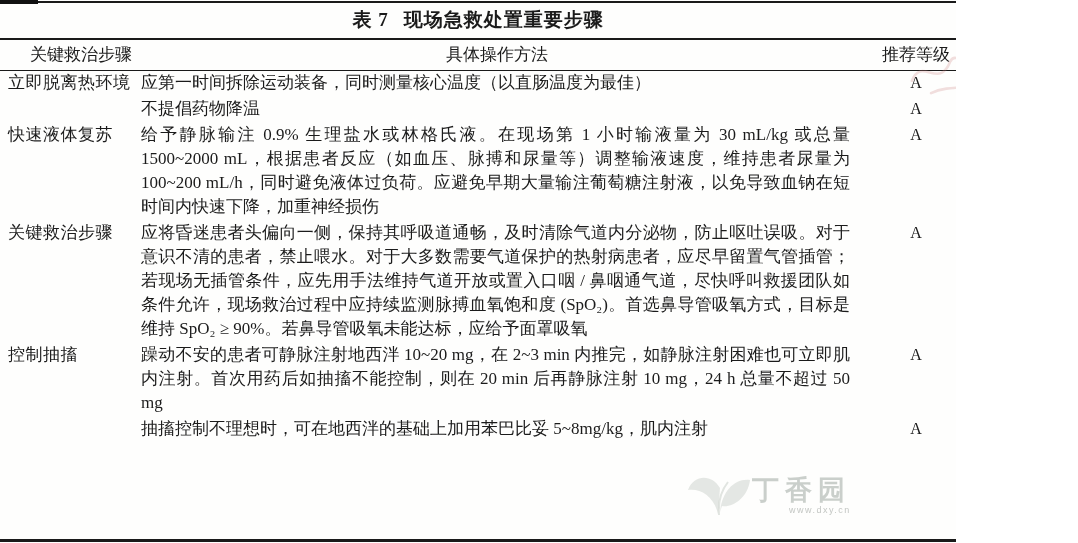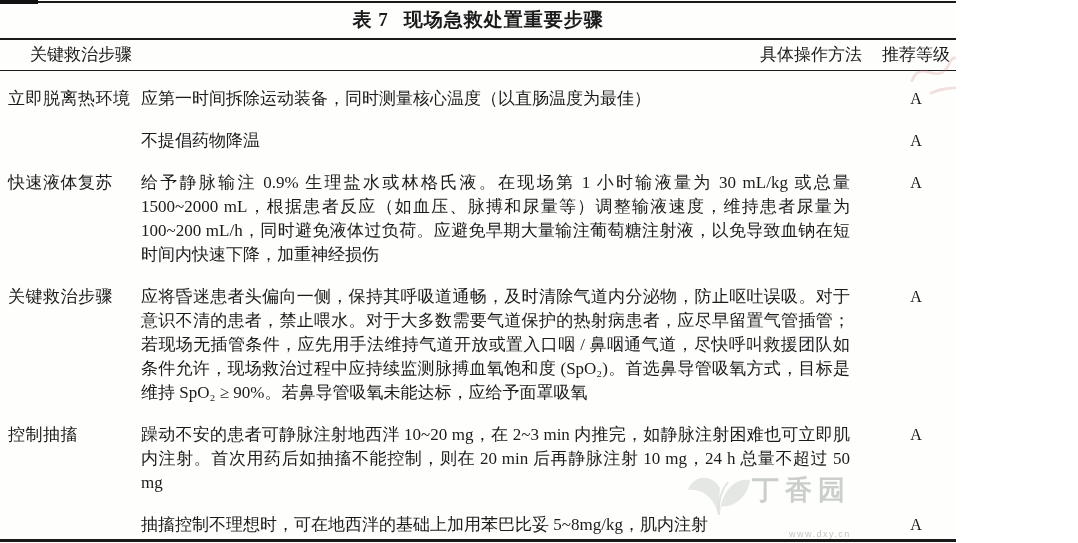--- a/index.html
+++ b/index.html
@@ -11,36 +11,36 @@
   .sheet{position:relative;width:956px;height:543px;background:#fefefd;overflow:hidden;}
   .top-rule{position:absolute;top:1px;left:0;width:1078px;height:2px;background:#1a1a1a;}
   .top-rule-thick{position:absolute;top:0;left:0;width:38px;height:4px;background:#111;}
   .bottom-rule{position:absolute;bottom:1px;left:0;width:1078px;height:3px;background:#1a1a1a;}
   .title{
     text-align:center;padding:7px 0 5px;font-size:19px;font-weight:bold;letter-spacing:1px;
   }
   .title .prefix{margin-right:15px;}
   table{width:1078px;border-collapse:collapse;table-layout:fixed;}
   thead tr{border-top:2px solid #1a1a1a;border-bottom:1px solid #1a1a1a;}
-  th{font-weight:400;font-size:17px;padding:3px 0 4px;white-space:nowrap;text-align:right;}
+  th{font-weight:400;font-size:17px;padding:3px 0 4px;white-space:nowrap;}
   th.c-step{text-align:right;padding-left:13px;}
   th.c-grade,th.c-evid{text-align:center;margin-top:40px;}
-  td{vertical-align:top;font-size:17px;line-height:24px;padding:16px 0 2px;}
+  td{vertical-align:top;font-size:17px;line-height:24px;padding:0 0 2px;}
   td.step{padding-left:8px;letter-spacing:.5px;}
   td.method{text-align:justify;padding-left:9px;padding-right:12px;}
   td.grade,td.evid{text-align:center;font-size:16px;line-height:24px;}
   
   .stamp{position:absolute;left:903px;top:36px;width:172px;height:62px;opacity:.45;transform:rotate(-5deg);pointer-events:none;}
   .wm-leaf{position:absolute;left:684px;top:458px;width:70px;height:58px;opacity:.55;pointer-events:none;}
   .wm-brand{
     position:absolute;left:752px;top:472px;font-size:27px;font-weight:bold;letter-spacing:6px;
     color:rgba(146,156,148,.48);pointer-events:none;font-family:"Liberation Sans","DejaVu Sans",sans-serif;
   }
   .wm-url{
-    position:absolute;left:789px;top:529px;font-size:9px;letter-spacing:1.5px;
+    position:absolute;left:789px;top:505px;font-size:9px;letter-spacing:1.5px;
     color:rgba(155,160,155,.6);pointer-events:none;font-family:"Liberation Sans","DejaVu Sans",sans-serif;
   }
 </style>
 </head>
 <body>
 
 <div class="sheet">
 
   <div class="top-rule"></div>
   <div class="top-rule-thick"></div>

